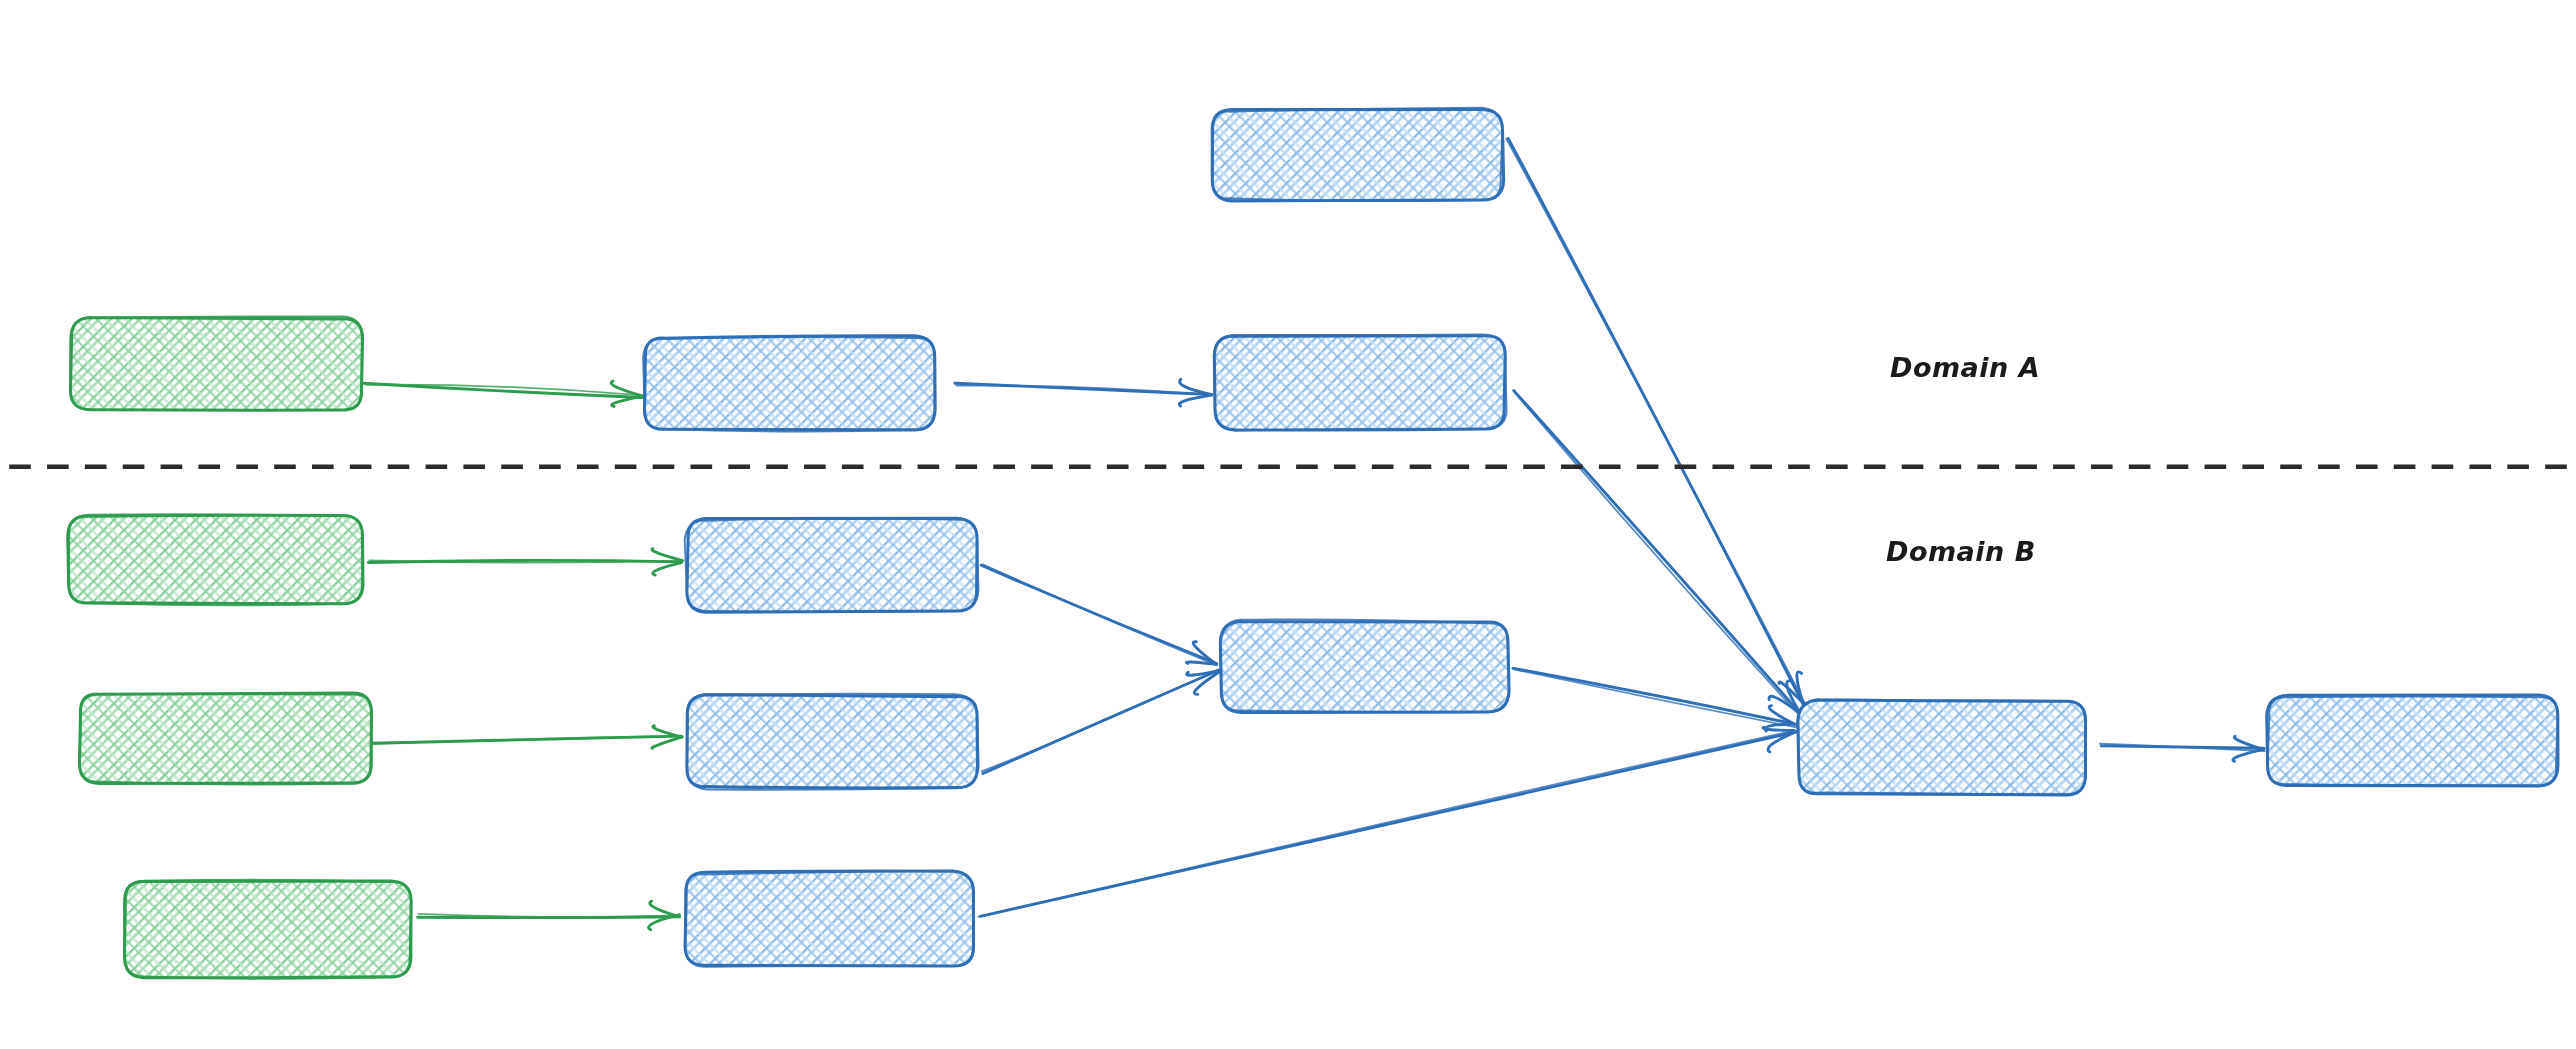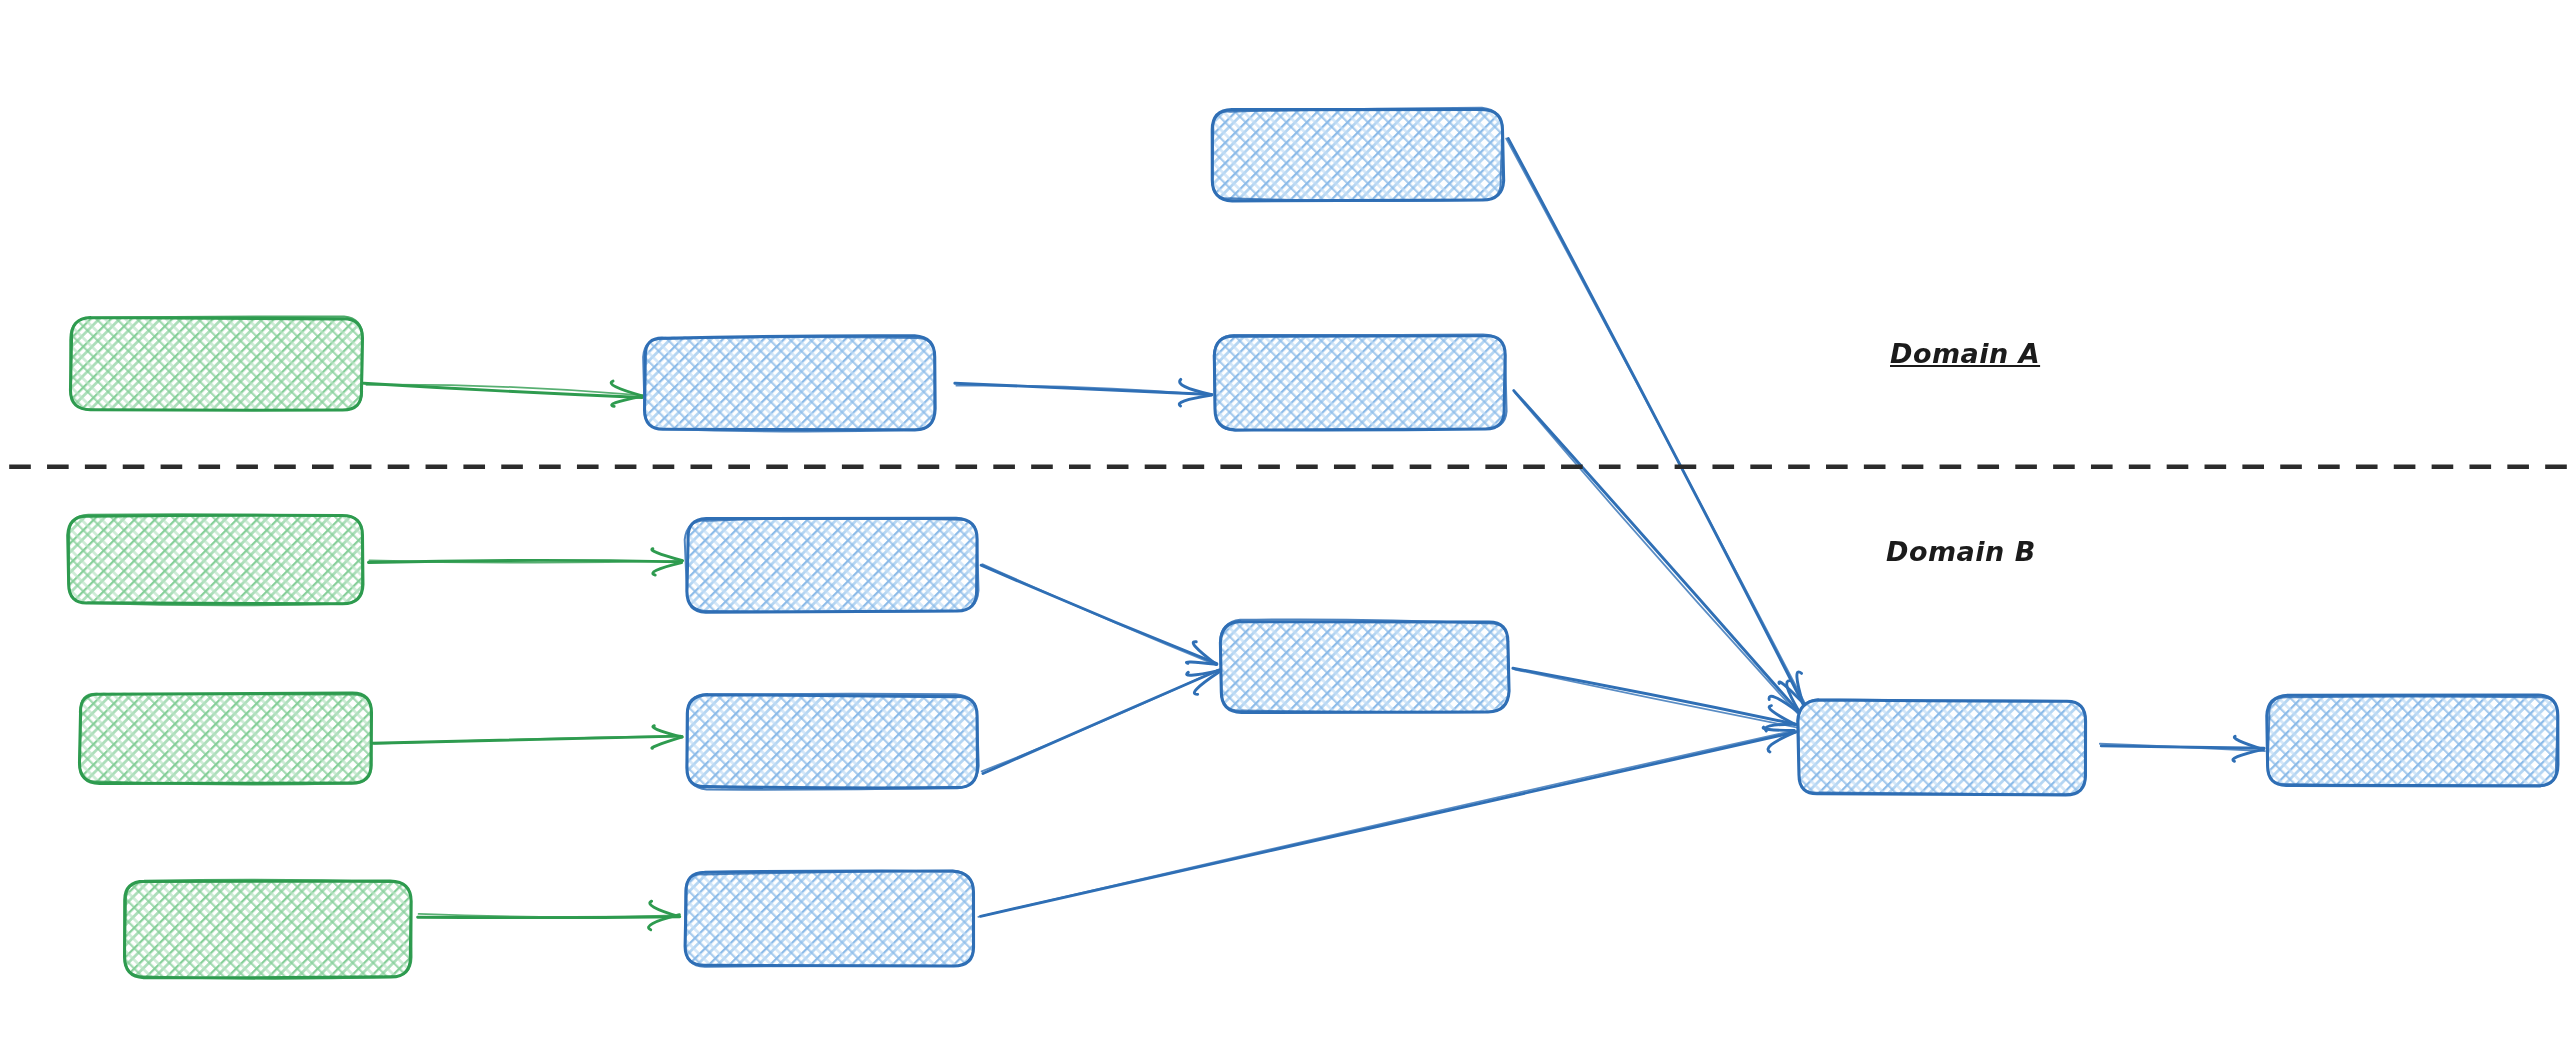--- a/index.html
+++ b/index.html
@@ -217,18 +217,18 @@
           <path d="M 2537.226614642202 771.3453056634614 Q 2677.1510160927896 772.1538454158576 2815.688532126224 772.8579404958328 Q 2838 772 2838 794 L 2837.8531595710447 850.6784611232479 Q 2838 872 2816 872 Q 2676.9050963643963 872.4315857557168 2537.232716989579 872.5027588910436 Q 2516 872 2516 850 L 2515.6515954258625 794.5282451874708 Q 2516 772 2537.226614642202 771.3453056634614" fill="url(#hatch-blue2)" stroke="none"></path>
           <path d="M 2539.1480012428706 771.4771953110011 Q 2677.3676416762955 771.1409968954795 2816.281516791173 771.1188666822942 Q 2838 772 2838 794 L 2838.1496736533704 848.6729402542454 Q 2838 872 2816 872 Q 2677.9691343318527 872.074974479971 2537.496499897957 871.4759199146534 Q 2516 872 2516 850 L 2515.107644546268 794.1873792894125 Q 2516 772 2539.1480012428706 771.4771953110011" fill="none" stroke="#2f6fb5" stroke-width="3.4" stroke-linecap="round" stroke-linejoin="round"></path>
           <path d="M 2539.575544073142 773.7358471890612 Q 2675.1715935710686 772.0616490407575 2816.6915040031504 773.7633702298456 Q 2838 772 2838 794 L 2835.9462189200085 850.8560318128467 Q 2838 872 2816 872 Q 2677.3605718268827 873.121507750564 2539.505391313557 870.091393661821 Q 2516 872 2516 850 L 2518.0223676226205 794.5809958949596 Q 2516 772 2539.575544073142 773.7358471890612" fill="none" stroke="#2f6fb5" stroke-width="2.2" opacity="0.85" stroke-linecap="round" stroke-linejoin="round"></path>
         </g>
       </g>
     <g id="divider-layer">
         <line x1="10" y1="518" x2="2848" y2="518" stroke="#2b2b2b" stroke-width="5" stroke-dasharray="24 18" stroke-linecap="butt"></line>
       </g>
   </svg>
 
-  <div class="domain-label" id="label-domain-a" style="left: 1890px; top: 338px; text-decoration: underline;">Domain A</div>
+  <div class="domain-label" id="label-domain-a" style="left: 1890px; top: 352px;">Domain A</div>
 
   <div class="domain-label" id="label-domain-b" style="left: 1886px; top: 536px; text-align: center;">Domain B</div>
 
 </div>
 
 
 </body></html>

